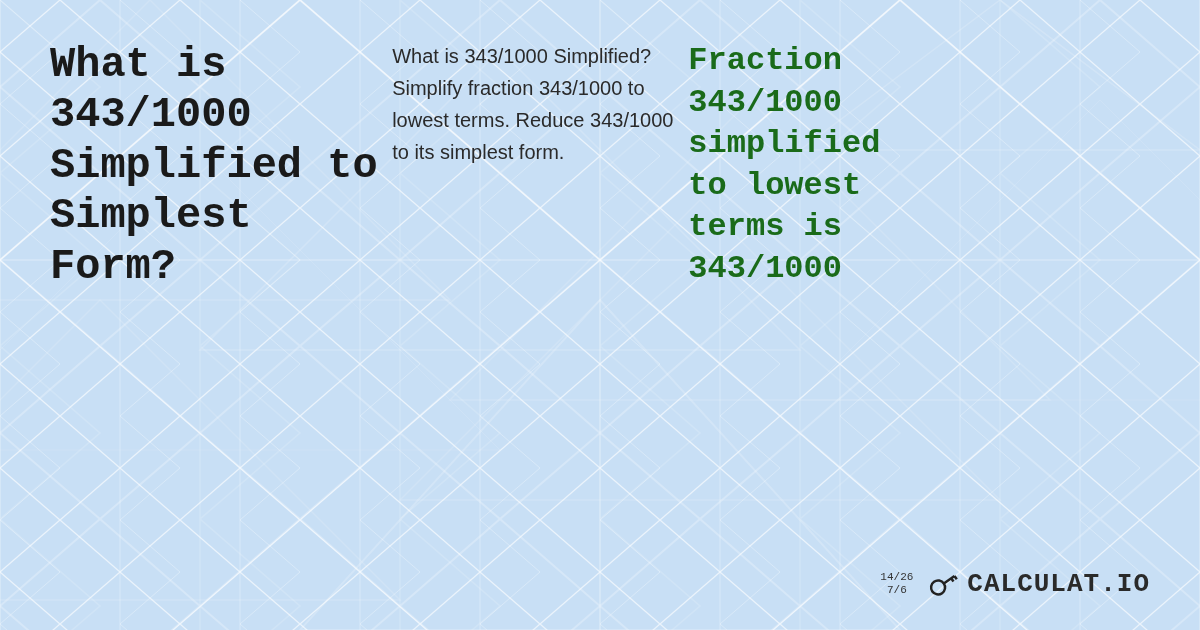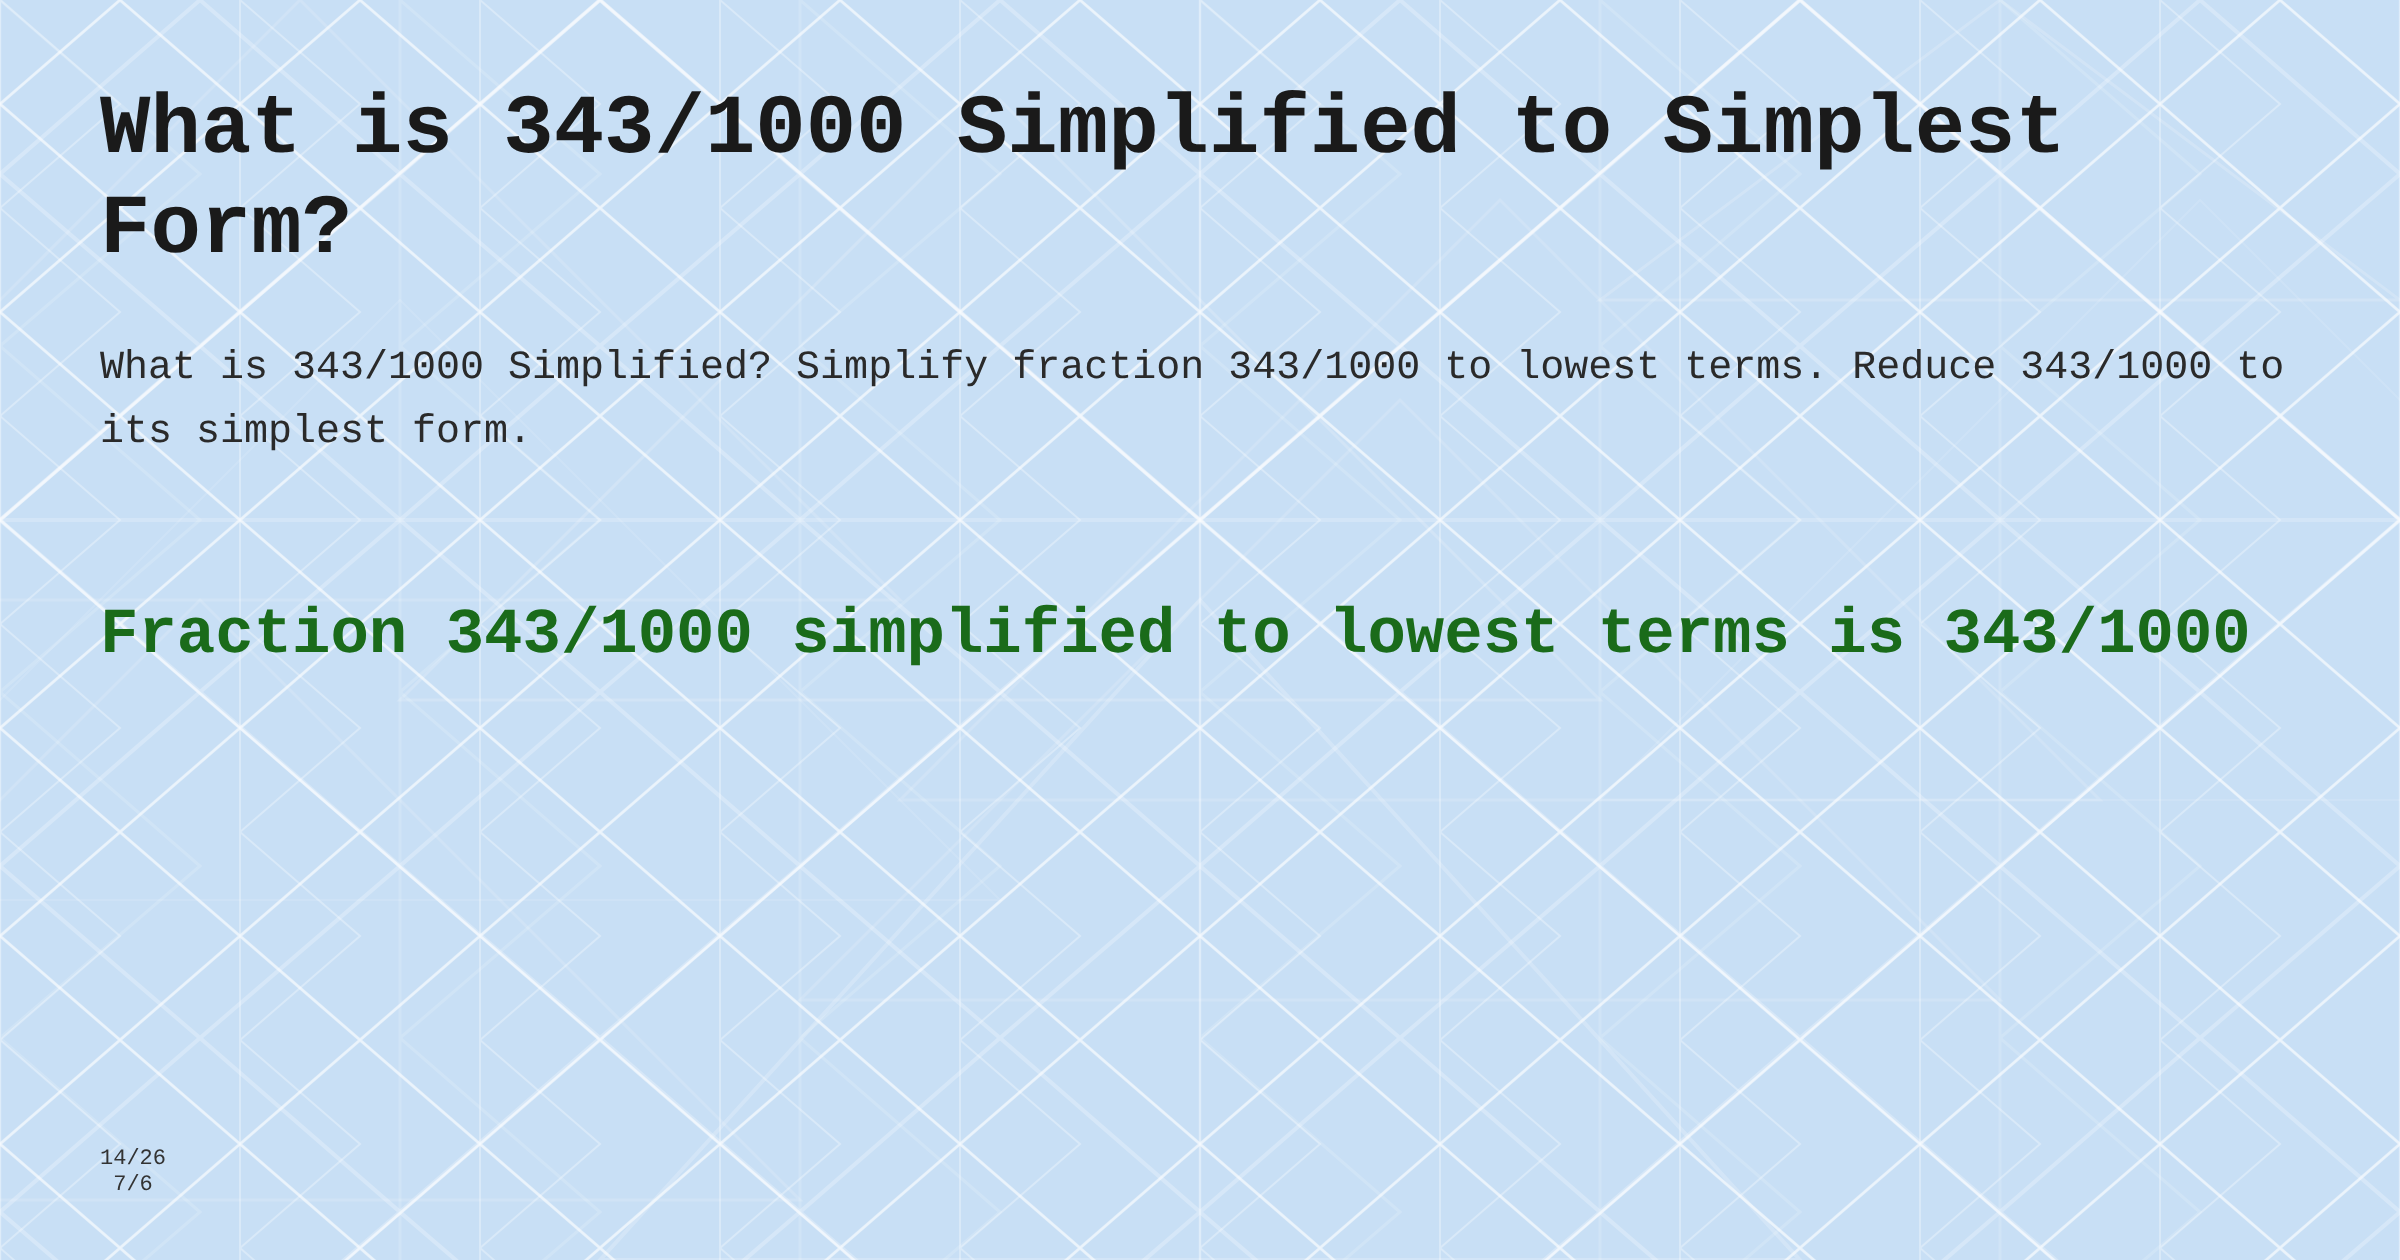--- a/index.html
+++ b/index.html
@@ -16,38 +16,38 @@
       background-color: #c8dff5;
       position: relative;
     }
 
     .content {
       position: relative;
       z-index: 1;
       padding: 40px 50px 30px 50px;
       height: 100%;
       display: flex;
-      flex-direction: column;
+      flex-direction: row;
     }
 
     .main-title {
       font-size: 42px;
       font-weight: 900;
       color: #1a1a1a;
       line-height: 1.2;
       margin-bottom: 28px;
       font-family: 'Courier New', Courier, monospace;
     }
 
     .description {
       font-size: 20px;
       color: #2a2a2a;
       line-height: 1.6;
       margin-bottom: 64px;
-      font-family: Liberation Mono, monospace;
+      font-family: Liberation Sans, sans-serif;
     }
 
     .result-section {
       flex: 1;
     }
 
     .result-text {
       font-size: 32px;
       font-weight: 900;
       color: #1a6b1a;
@@ -151,14 +151,24 @@
   <div class="result-section">
     <p class="result-text">Fraction 343/1000 simplified to lowest terms is 343/1000</p>
   </div>
 
   <div class="footer">
     <div class="fraction-stack">
       <span>14/26</span>
       <span>7/6</span>
     </div>
 
+    <div class="logo-area">
+
+      <svg width="32" height="32" viewBox="0 0 32 32" style="margin-right:8px; transform: rotate(-35deg);">
+        <circle cx="10" cy="16" r="7" fill="none" stroke="#222" stroke-width="2.5"></circle>
+        <line x1="17" y1="16" x2="30" y2="16" stroke="#222" stroke-width="2.5"></line>
+        <line x1="26" y1="16" x2="26" y2="20" stroke="#222" stroke-width="2.5"></line>
+        <line x1="30" y1="16" x2="30" y2="20" stroke="#222" stroke-width="2.5"></line>
+      </svg>
+      <span class="logo-text">CALCULAT.IO</span>
+    </div>
   </div>
 </div>
 
 </body></html>

